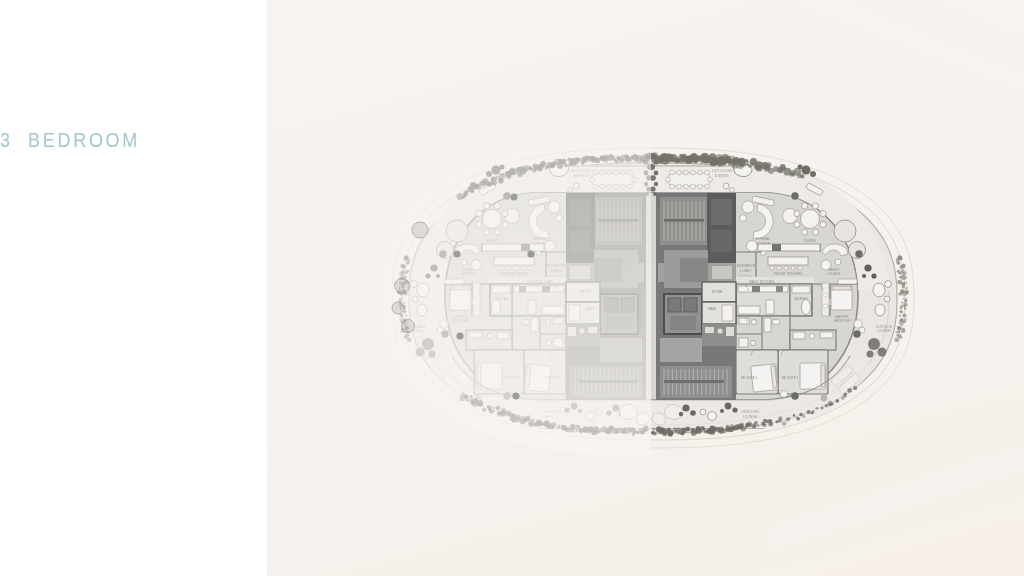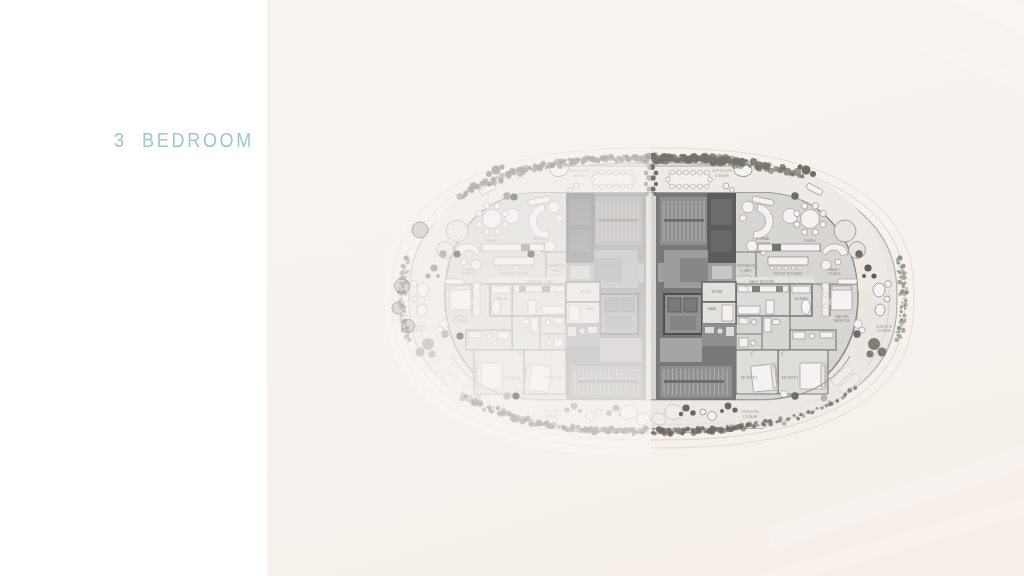--- a/index.html
+++ b/index.html
@@ -1,19 +1,19 @@
 <!DOCTYPE html>
 <html><head>
 <meta charset="utf-8">
 <style>
   html,body{margin:0;padding:0;}
   body{width:1024px;height:576px;overflow:hidden;position:relative;font-family:"Liberation Sans",sans-serif;background:#ffffff;}
   #bg{position:absolute;left:267px;top:0;width:757px;height:576px;background:linear-gradient(165deg,#f7f3ef 0%,#f6f2ee 50%,#f6efe9 100%);}
   #panel{position:absolute;left:0;top:0;width:267px;height:576px;background:#ffffff;}
-  #title{position:absolute;left:0;top:129px;width:280px;text-align:center;color:#a0c8ca;padding-left:44px;}
+  #title{position:absolute;left:0;top:129px;width:280px;color:#a0c8ca;}
   #t1{font-size:18px;letter-spacing:2.7px;display:inline-block;transform:scaleY(1.13);transform-origin:top center;}
   #t2{font-size:13px;letter-spacing:2.5px;margin-top:-2px;color:#a5cdd0;}
 </style>
 </head>
 <body>
 
 <div id="bg"></div>
 
 <div id="panel"></div>
 

